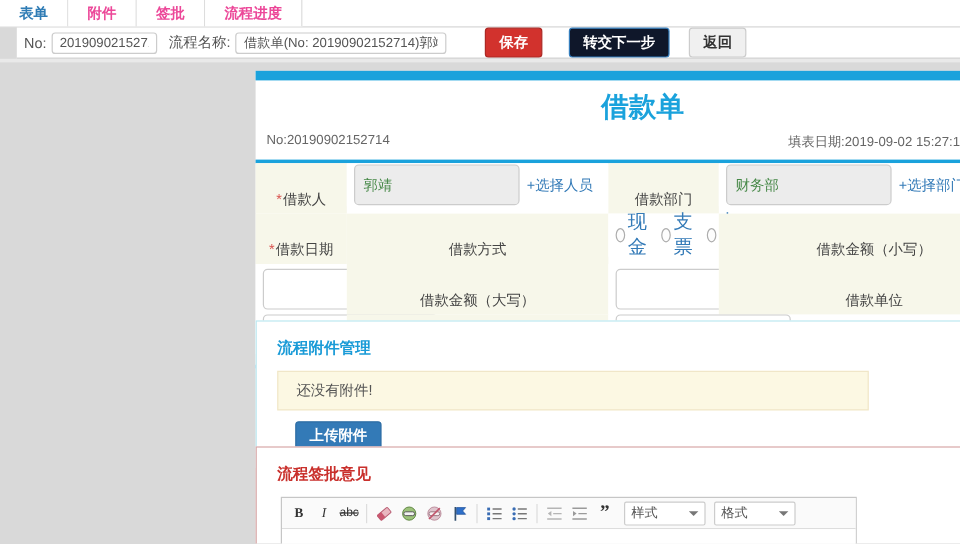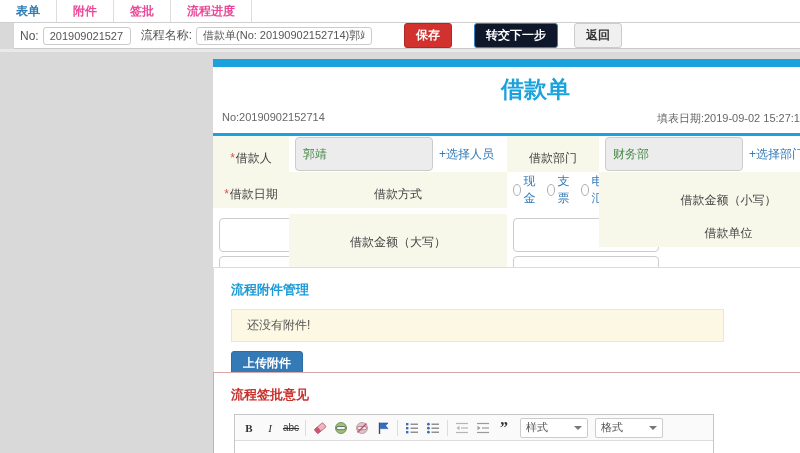--- a/index.html
+++ b/index.html
@@ -30,42 +30,42 @@
   .workspace { position:relative; height:403px; background:#d9d9d9; border-top:3px solid #e9e9e9; }
   .panel, .box { position:absolute; left:213px; width:645px; background:#fff; }
   .panel { top:7px; }
   .panel-topbar { height:8px; background:#1aa2dc; }
   .form-title { text-align:center; color:#1aa2dc; font-size:23px; font-weight:bold; margin:7px 0 6px; }
   .meta-row { display:flex; justify-content:space-between; font-size:11px; color:#666;
               padding:0 58px 7px 9px; }
   .blue-rule { height:3px; background:#1aa2dc; }
   
   .form-grid { display:grid; grid-template-columns:76px 218px 92px 1fr; }
-  .lbl { background:#f7f7ea; display:flex; align-items:flex-end; justify-content:center;
-         text-align:center; font-size:12px; color:#444; padding:4px 6px; line-height:1.6; }
+  .lbl { background:#f7f7ea; display:flex; align-items:flex-start; justify-content:center;
+         text-align:center; font-size:12px; color:#444; padding:21px 6px; line-height:1.6; }
   .fld { display:flex; align-items:center; padding:4px 6px; background:#fff; }
   .req { color:#d9534f; margin-right:1px; }
   .fld input { height:22px; border:1px solid #ccc; border-radius:4px; padding:16px 7px;
                font-size:12px; color:#555; font-family:inherit; }
   .fld input[readonly] { background:#ececec; color:#468847; }
   .in-s { width:138px; }
   .in-m { width:146px; }
   .link { color:#337ab7; font-size:12px; margin-left:6px; text-decoration:none; cursor:pointer; white-space:nowrap; }
   .radio-group { display:flex; align-items:center; gap:8px; }
   .radio-opt { display:flex; align-items:center; cursor:pointer; }
   .radio-circle { width:12px; height:12px; border:1px solid #adadad; border-radius:50%;
                   background:#fdfdfd; margin-right:2px; display:inline-block; }
-  .radio-opt span.optlabel { color:#337ab7; font-size:12px; }
+  .radio-opt span.optlabel { color:#337ab7; font-size:16px; }
   .r1 { height:36px; } .r2 { height:36px; } .r3 { height:42px; } .r4 { height:33px; }
   
   .box-attach { top:215px; border:1px solid #bce8f1; }
   .box-attach h3 { color:#1a9bd7; font-size:13px; font-weight:bold; padding:13px 17px 10px; }
   .alert-warning { width:493px; margin:0 0 0 17px; background:#fcf8e3; border:1px solid #f0e6c8;
                    padding:7px 15px; font-size:12px; color:#555; }
-  .btn-upload { background:#337ab7; border-color:#2e6da4; margin:9px 17px 13px; display:inline-block; }
+  .btn-upload { background:#337ab7; border-color:#2e6da4; margin:9px 32px 13px; display:inline-block; }
   
   .box-sign { top:320px; border:1px solid #d8a7a7; height:200px; }
   .box-sign h3 { color:#c9302c; font-size:13px; font-weight:bold; padding:13px 17px 10px; }
   .editor { width:480px; margin-left:20px; border:1px solid #c6c6c6; background:#fff; }
   .ed-toolbar { display:flex; align-items:center; gap:3px; padding:3px 5px; background:#fafafa;
                 border-bottom:1px solid #ddd; height:26px; }
   .ed-btn { min-width:18px; height:18px; display:flex; align-items:center; justify-content:center;
             cursor:pointer; border-radius:2px; font-size:11px; color:#333; }
   .ed-btn.bold { font-weight:bold; font-family:"Liberation Serif","DejaVu Serif",serif; }
   .ed-btn.italic { font-style:italic; font-family:"Liberation Serif","DejaVu Serif",serif; }

